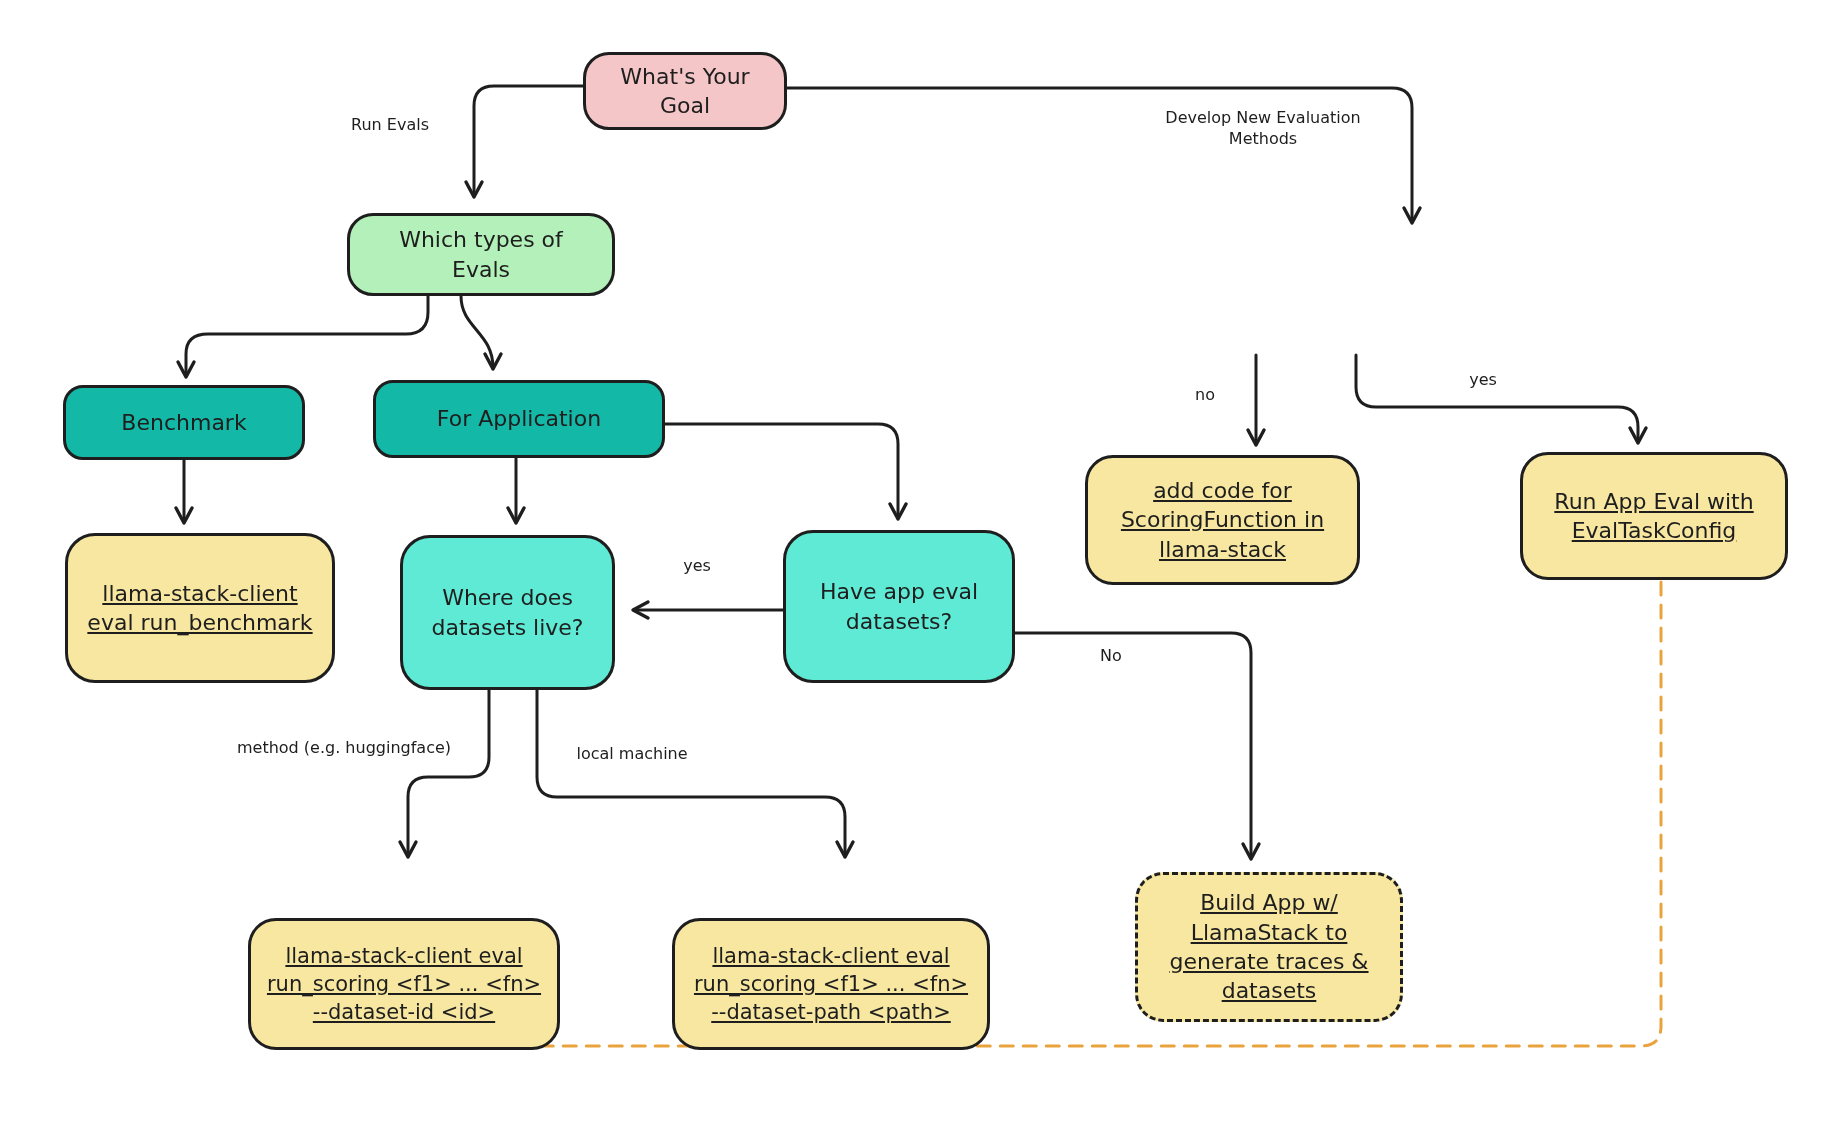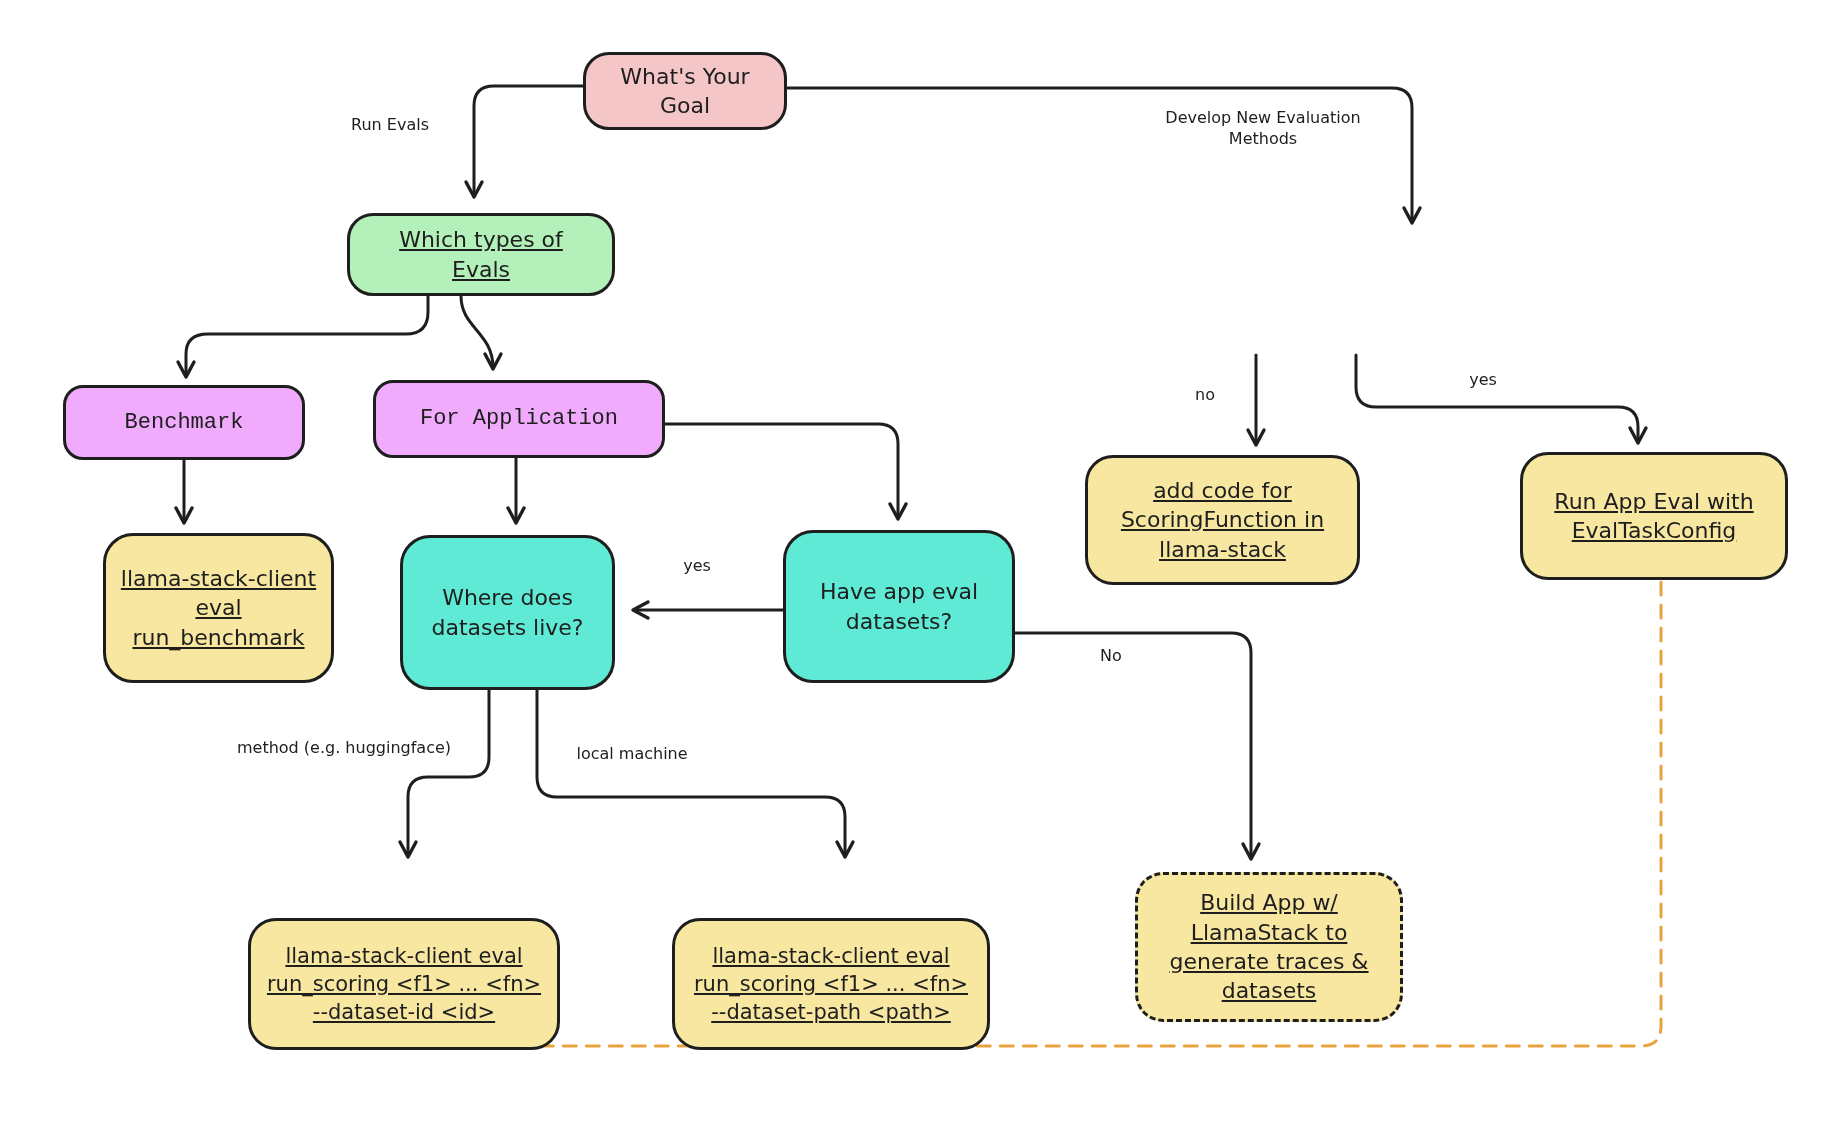--- a/index.html
+++ b/index.html
@@ -22,21 +22,21 @@
     white-space:pre-line;
     font-size:22px;line-height:1.34;
     padding:6px 4px;
     color:#1e1e1e;
     background:#ffffff;
   }
   .pink  {background:#f5c6c8;}
   .green {background:#b4f0b9;}
   .blue  {background:#5eead4;}
   .yellow{background:#f7e7a0;text-decoration:underline;}
-  .white {background:#f0abfc;border-radius:20px;font-family:Liberation Mono, monospace;}
+  .white {background:#14b8a6;border-radius:20px;}
   .dashed{border-style:dashed;}
   .small {font-size:21px;margin-top:42px;}
   .edge-label{
     position:absolute;
     transform:translateX(-50%);
     font-size:16px;line-height:1.3;
     white-space:pre-line;text-align:center;
     color:#1e1e1e;
   }
 </style>
@@ -71,29 +71,29 @@
     </g>
     <g fill="none" stroke="#e9a33d" stroke-width="3" stroke-linecap="round" stroke-linejoin="round" stroke-dasharray="13 10">
       <path d="M1661,582 L1661,1026 Q1661,1046 1641,1046 L432,1046 Q412,1046 412,1026 L412,1016" marker-end="url(#aho)"></path>
       <path d="M845,1046 L845,1016" marker-end="url(#aho)"></path>
     </g>
   </svg>
 
   <div class="node pink" style="left:583px;top:52px;width:204px;height:78px;">What's Your
 Goal</div>
 
-  <div class="node green" style="left:347px;top:213px;width:268px;height:83px;text-decoration:underline;">Which types of
+  <div class="node green" style="left:347px;top:213px;width:268px;height:83px;">Which types of
 Evals</div>
 
 
   <div class="node white" style="left:63px;top:385px;width:242px;height:75px;">Benchmark</div>
 
   <div class="node white" style="left:373px;top:380px;width:292px;height:78px;">For Application</div>
 
-  <div class="node yellow" style="left:65px;top:533px;width:231px;height:150px;border-radius:30px;margin-left:38px;">llama-stack-client
+  <div class="node yellow" style="left:65px;top:533px;width:270px;height:150px;border-radius:30px;">llama-stack-client
 eval run_benchmark</div>
 
   <div class="node blue" style="left:400px;top:535px;width:215px;height:155px;border-radius:30px;">Where does
 datasets live?</div>
 
   <div class="node blue" style="left:783px;top:530px;width:232px;height:153px;border-radius:30px;">Have app eval
 datasets?</div>
 
   <div class="node yellow" style="left:1085px;top:455px;width:275px;height:130px;border-radius:28px;">add code for
 ScoringFunction in

